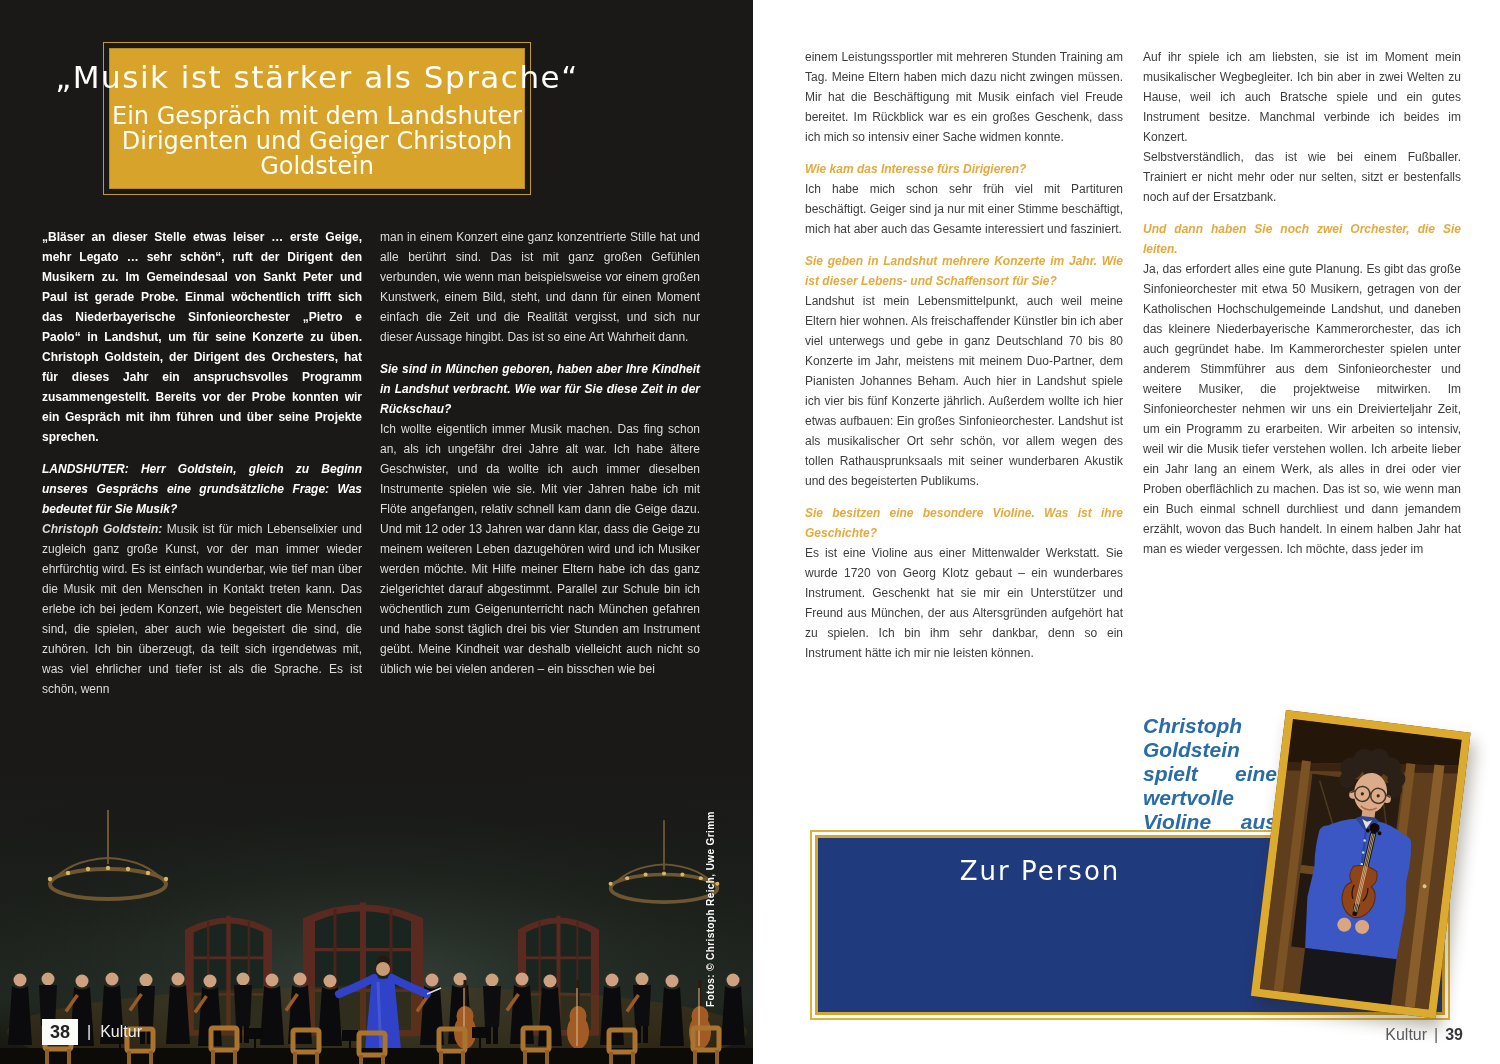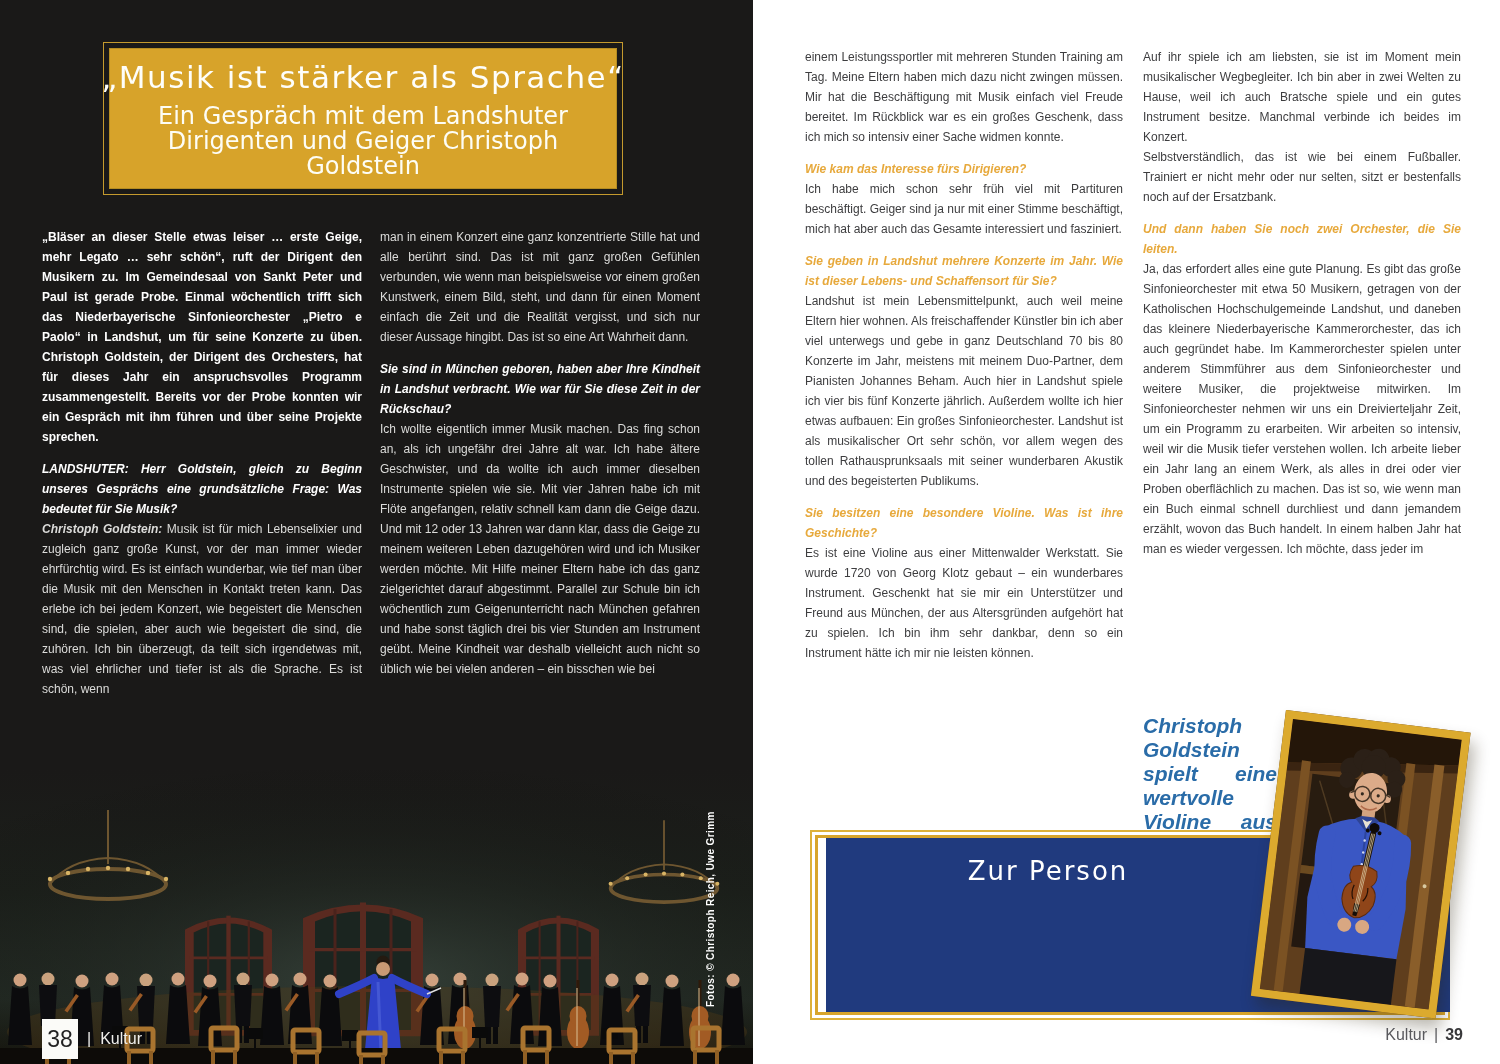--- a/index.html
+++ b/index.html
@@ -1,20 +1,20 @@
 <!DOCTYPE html>
 <html lang="de"><head>
 <meta charset="utf-8">
 <style>
   html,body{margin:0;padding:0;background:#e8e8e8;}
   #stage{position:relative;width:1500px;height:1064px;background:#ffffff;overflow:hidden;
          font-family:"Liberation Sans",sans-serif;margin:0 auto;}
   
   .page-left{position:absolute;left:0;top:0;width:753px;height:1064px;background:#1a1918;}
-  .title-outer{position:absolute;left:103px;top:42px;width:520px;height:153px;
+  .title-outer{position:absolute;left:103px;top:42px;width:428px;height:153px;
                border:1px solid #c49a2e;padding:5px;box-sizing:border-box;}
   .title-inner{width:100%;height:100%;background:#d7a32a;border:1px solid #b58d22;box-sizing:border-box;
                display:flex;flex-direction:column;align-items:center;justify-content:center;gap:9px;}
   .page-title{font-family:"DejaVu Sans",sans-serif;font-size:31px;color:#fefefa;letter-spacing:1.5px;
               font-weight:400;white-space:nowrap;}
   .page-subtitle{font-family:"DejaVu Sans",sans-serif;font-size:24px;color:#fdfdf6;width:430px;
                  text-align:center;line-height:25px;}
   
   .col{position:absolute;width:320px;text-align:justify;font-size:12px;line-height:20px;hyphens:auto;}
   .col p{margin:0;}
@@ -33,31 +33,31 @@
   .orchestra{position:absolute;left:0;top:770px;width:753px;height:294px;}
   .orch-caption{position:absolute;left:210px;top:836px;width:356px;font-style:italic;font-size:15.5px;
                 line-height:30px;color:#f4f3ef;font-weight:500;}
   .orch-caption .l1{display:block;margin-left:8px;}
   .orch-caption .l2{display:block;}
   .credit{position:absolute;left:705px;top:1007px;transform:rotate(-90deg);transform-origin:0 0;
           font-size:10px;font-weight:bold;color:#ffffff;letter-spacing:.4px;white-space:nowrap;}
   
   .footer-left{position:absolute;left:42px;top:1019px;display:flex;align-items:center;gap:9px;
                font-size:16px;color:#efeeea;z-index:3;}
-  .chip{background:#fbfbf8;color:#232323;font-weight:normal;font-size:23px;width:36px;height:40px;
+  .chip{background:#fbfbf8;color:#232323;font-weight:bold;font-size:18px;width:36px;height:26px;
         display:flex;align-items:center;justify-content:center;}
   .footer-right{position:absolute;left:1123px;top:1026px;width:340px;display:flex;justify-content:flex-end;
                 align-items:center;gap:7px;font-size:16px;color:#59595d;z-index:6;background:transparent;}
   .footer-right .num{font-weight:bold;color:#38383a;}
   
   .zur-outer{position:absolute;left:810px;top:830px;width:640px;height:190px;border:2px solid #ddb13a;
              padding:3px;box-sizing:border-box;background:#ffffff;z-index:2;}
   .zur-mid{width:100%;height:100%;border:3px solid #d8a52c;box-sizing:border-box;}
   .zur-inner{width:100%;height:100%;background:#203a7e;box-sizing:border-box;
-             padding:12px 208px 0 28px;text-align:center;margin-left:8px;}
+             padding:12px 208px 0 28px;text-align:center;}
   .zur-heading{font-family:"DejaVu Sans",sans-serif;font-size:26px;color:#ffffff;letter-spacing:2px;
                margin:6px 0 12px;font-weight:400;}
   .zur-body{font-size:15.5px;line-height:22px;color:#e9edf7;}
   
   .portrait-caption{position:absolute;left:1143px;top:714px;width:134px;font-style:italic;font-weight:bold;
                     font-size:21px;line-height:24px;color:#2a6ca8;text-align:justify;}
   .portrait{position:absolute;left:1286px;top:710px;width:170px;height:272px;border:8px solid #dcaa2e;
             transform:rotate(7deg);transform-origin:0 0;box-shadow:6px 10px 16px rgba(40,30,5,.32);
             background:#5e3d1c;z-index:5;overflow:hidden;}
 </style>

